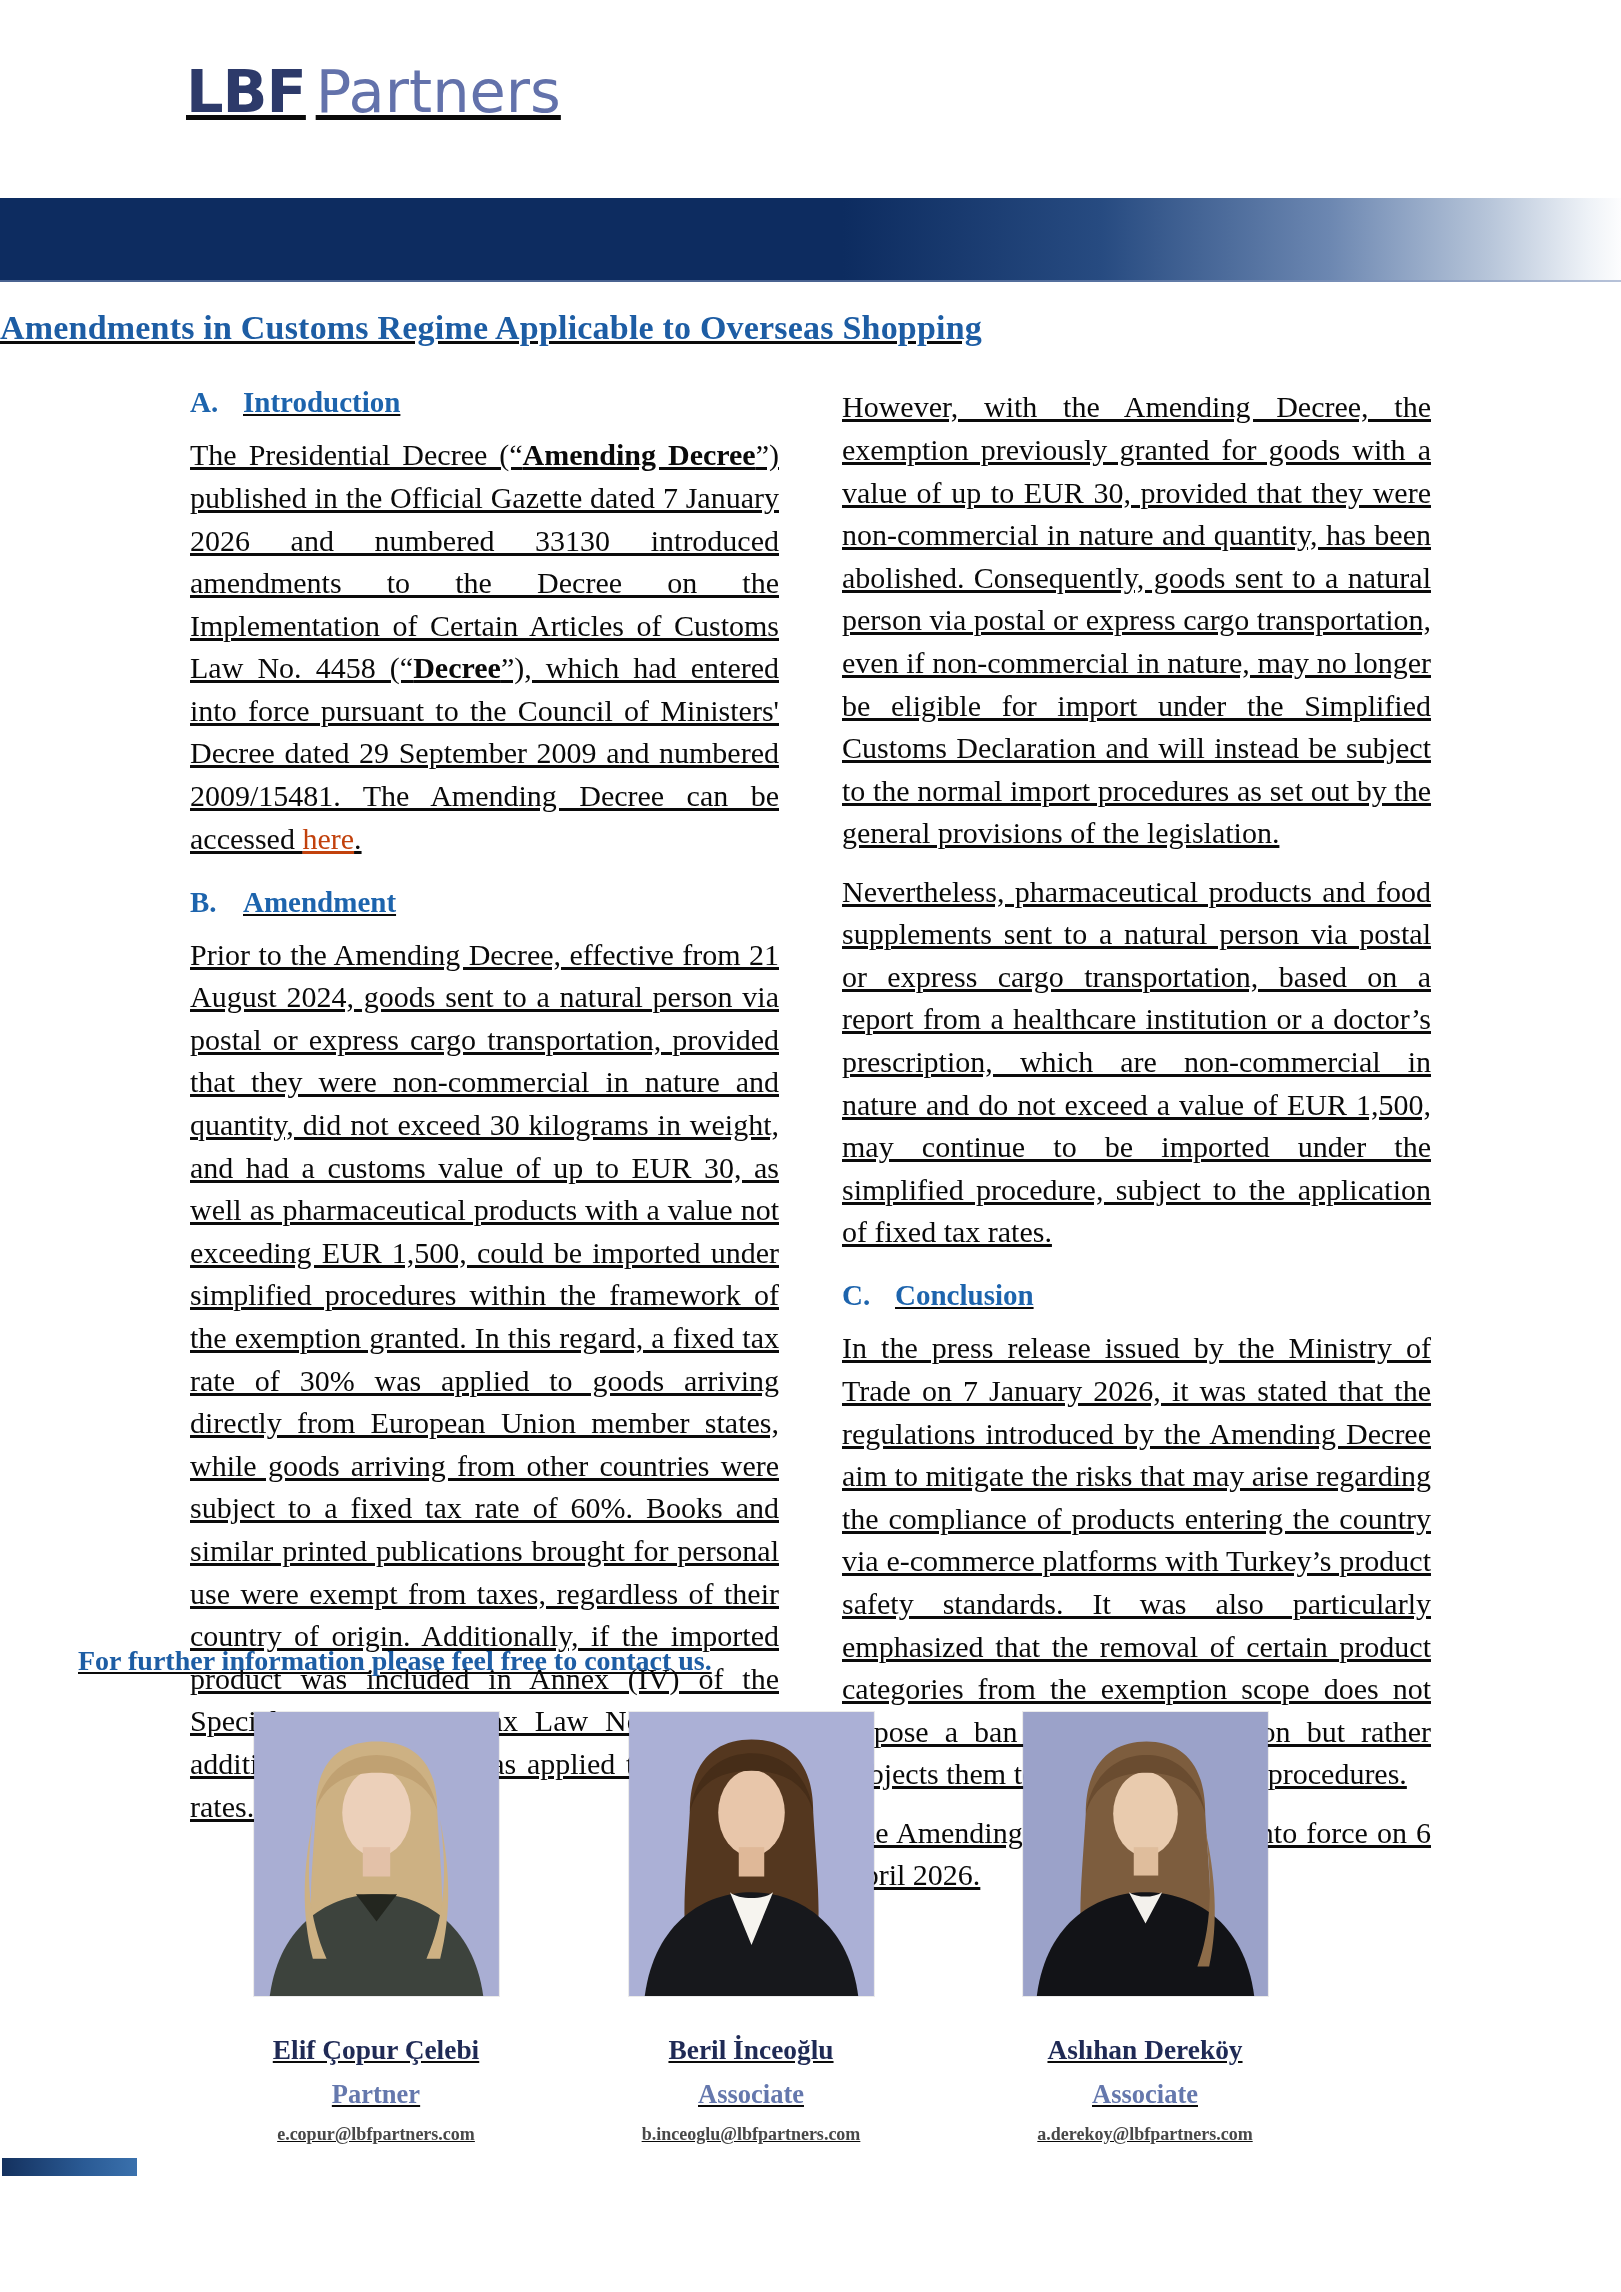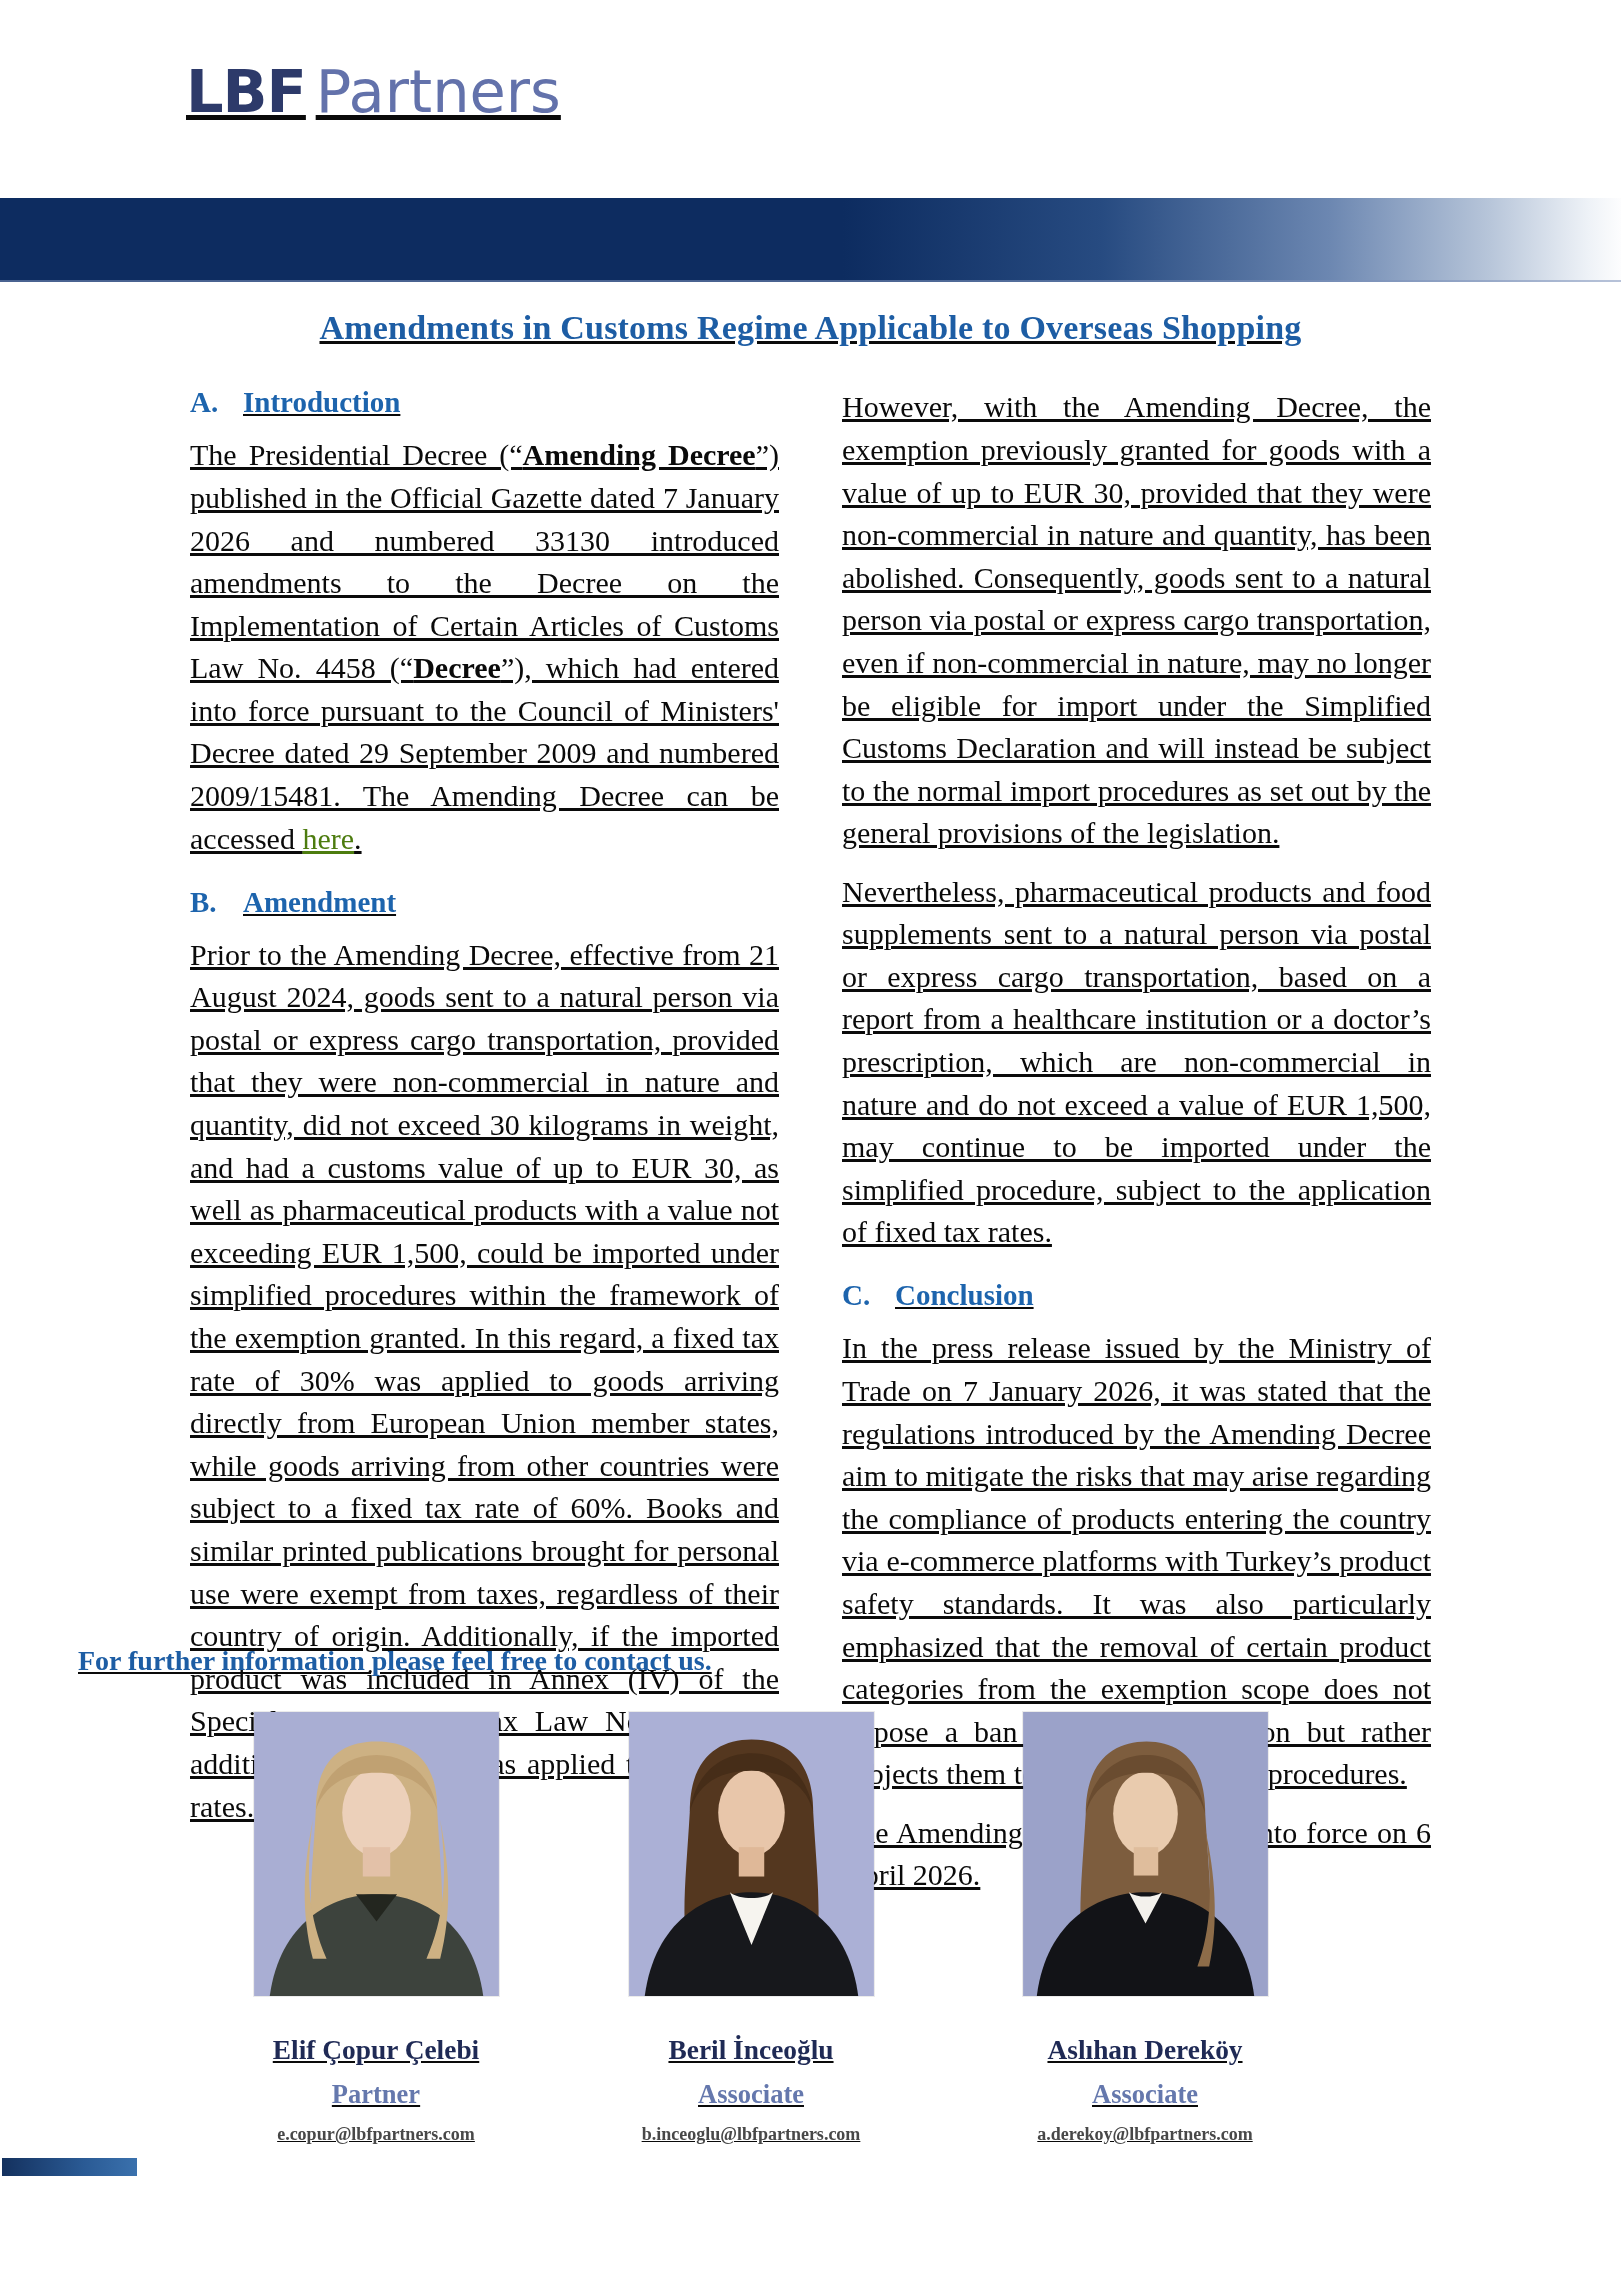--- a/index.html
+++ b/index.html
@@ -24,21 +24,20 @@
   
   .banner {
     height:84px; width:100%;
     background:linear-gradient(90deg,#0d2c60 0%,#0d2c60 52%,#274b81 68%,#6c87b1 82%,#b8c6da 92%,#eef2f7 98%,#fdfdfe 100%);
     border-bottom:2px solid rgba(125,145,185,0.55);
   }
 
   
   .doc-title {
     margin-top:27.4px;
-    text-align:center;
     font-size:34px; font-weight:700;
     color:#1d5da4;
     letter-spacing:0.2px;
   }
 
   
   .columns {
     display:flex; gap:63px;
     padding:0 190px;
     margin-top:37px;
@@ -52,21 +51,21 @@
   }
   .sec.first { margin-top:0; }
   .sec-letter { display:inline-block; width:53px; }
   .body-p {
     font-size:30px; line-height:1.42;
     text-align:justify;
     margin-top:15.7px;
   }
   .body-p.after-heading { margin-top:5.9px; }
   .body-p b { font-weight:700; }
-  .doc-link { color:#4d7c0f; text-decoration:underline; cursor:pointer; }
+  .doc-link { color:#c2410c; text-decoration:underline; cursor:pointer; }
 
   
   .contact-line {
     margin-top:13.7px;
     padding-left:78px;
     font-size:28px; font-weight:700;
     color:#1d5da4;
   }
 
   

